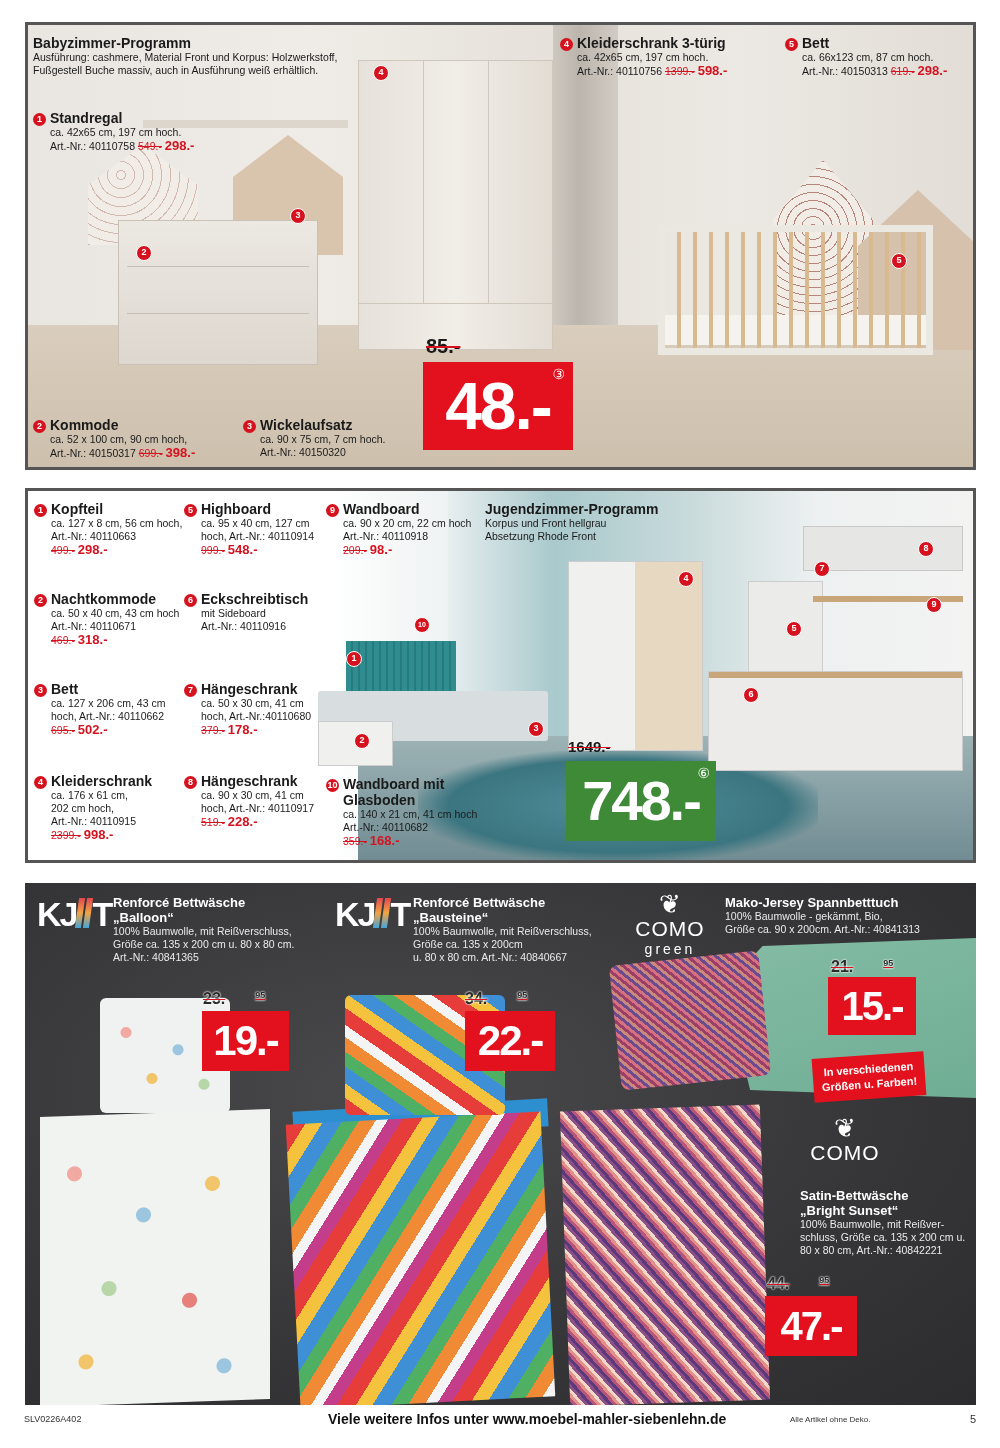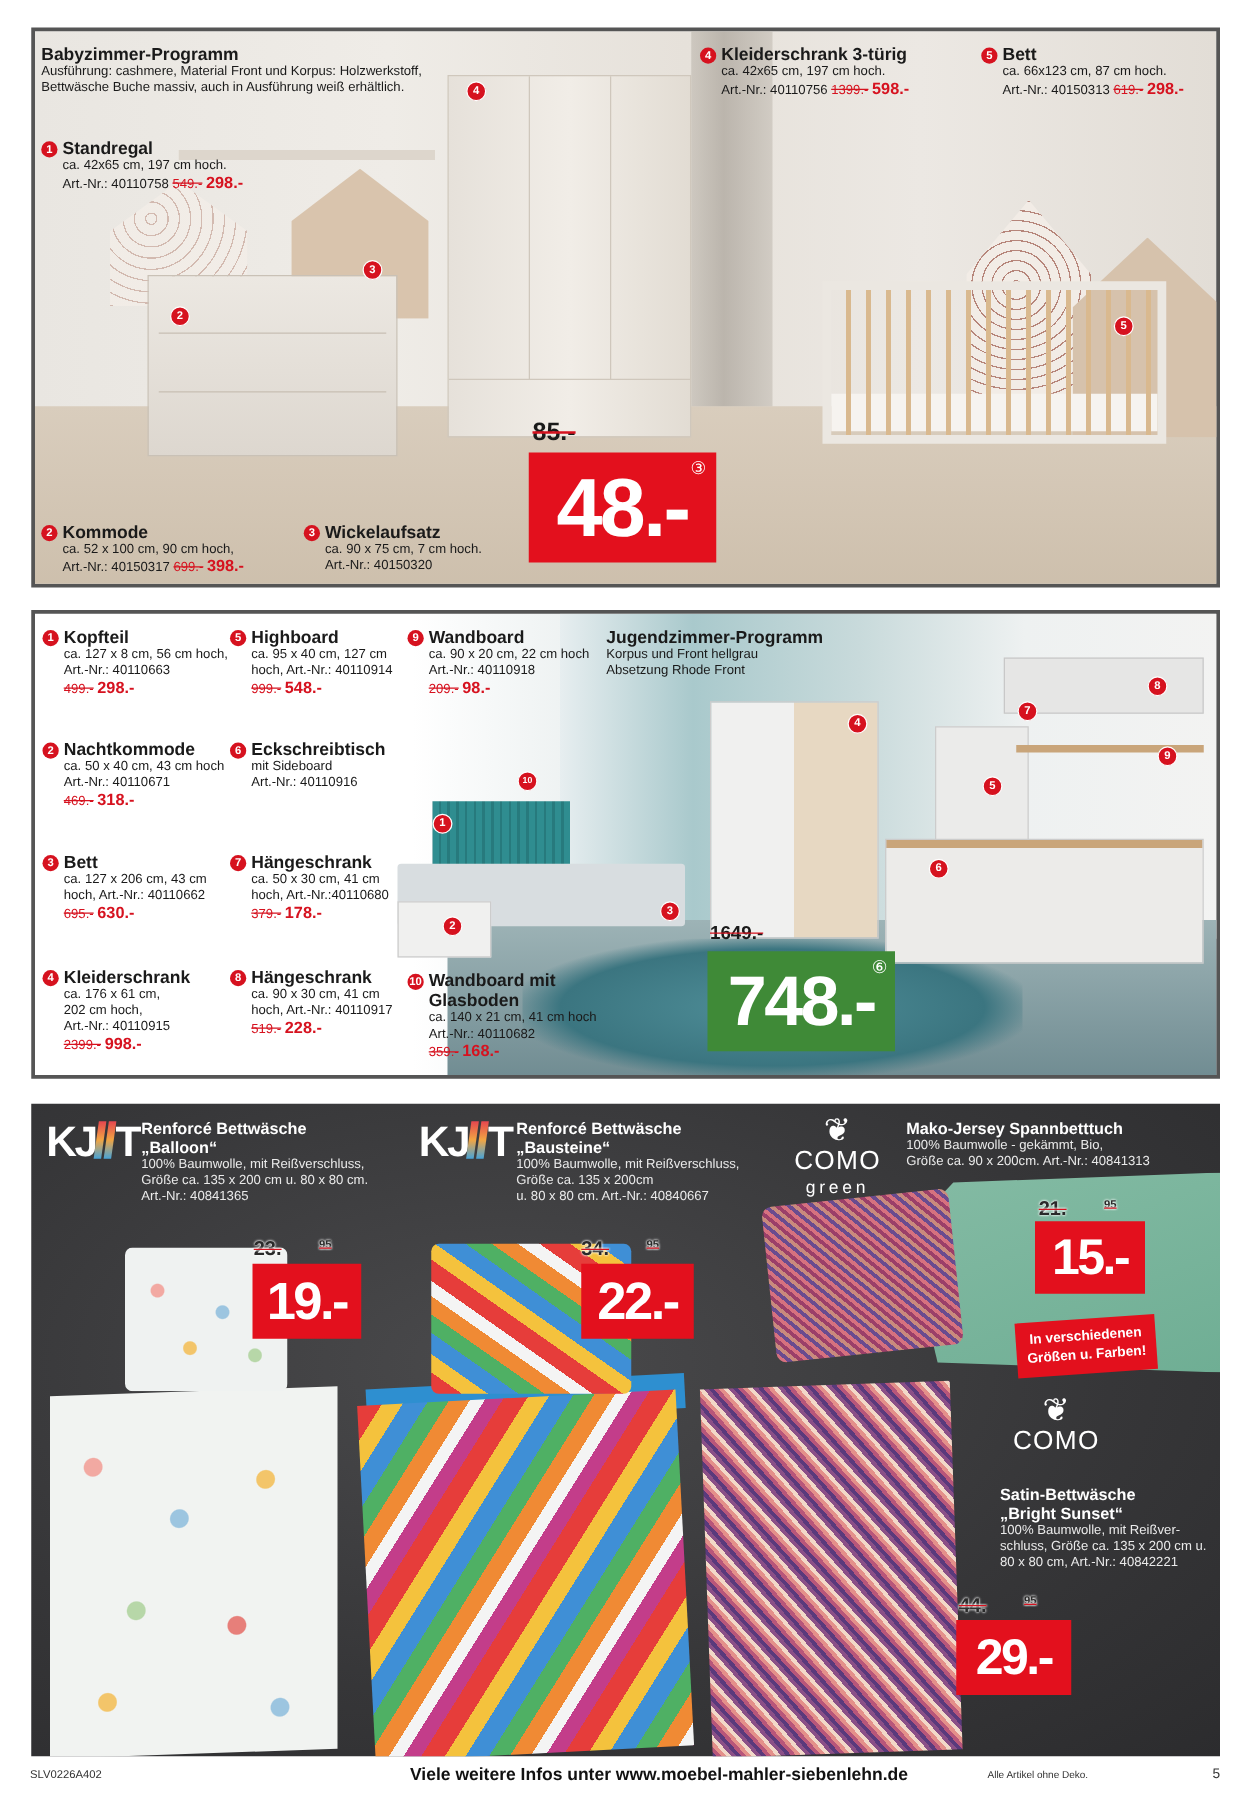--- a/index.html
+++ b/index.html
@@ -103,21 +103,21 @@
   <div class="shape crib"></div>
 
   <div class="marker" style="left:345px;top:40px">4</div>
   <div class="marker" style="left:108px;top:220px">2</div>
   <div class="marker" style="left:262px;top:183px">3</div>
   <div class="marker" style="left:863px;top:228px">5</div>
 
   <div class="tb" style="left:5px;top:10px">
     <div class="title">Babyzimmer-Programm</div>
     <div class="line">Ausführung: cashmere, Material Front und Korpus: Holzwerkstoff,</div>
-    <div class="line">Bettwäsche Buche massiv, auch in Ausführung weiß erhältlich.</div>
+    <div class="line">Fußgestell Buche massiv, auch in Ausführung weiß erhältlich.</div>
   </div>
 
   <div class="tb" style="left:5px;top:85px">
     <div class="title"><span class="num">1</span><span>Standregal</span></div>
     <div class="line" style="padding-left:17px">ca. 42x65 cm, 197 cm hoch.</div>
     <div class="line" style="padding-left:17px"><span>Art.-Nr.: 40110758</span> <span class="old">549.-</span> <span class="new">298.-</span></div>
   </div>
 
   <div class="tb" style="left:5px;top:392px">
     <div class="title"><span class="num">2</span><span>Kommode</span></div>
@@ -189,21 +189,21 @@
   <div class="tb" style="left:6px;top:100px">
     <div class="title"><span class="num">2</span><span>Nachtkommode</span></div>
     <div class="line" style="padding-left:17px">ca. 50 x 40 cm, 43 cm hoch</div>
     <div class="line" style="padding-left:17px">Art.-Nr.: 40110671</div>
     <div class="line" style="padding-left:17px"><span class="old">469.-</span> <span class="new">318.-</span></div>
   </div>
   <div class="tb" style="left:6px;top:190px">
     <div class="title"><span class="num">3</span><span>Bett</span></div>
     <div class="line" style="padding-left:17px">ca. 127 x 206 cm, 43 cm</div>
     <div class="line" style="padding-left:17px">hoch, Art.-Nr.: 40110662</div>
-    <div class="line" style="padding-left:17px"><span class="old">695.-</span> <span class="new">630.-</span></div>
+    <div class="line" style="padding-left:17px"><span class="old">695.-</span> <span class="new">502.-</span></div>
   </div>
   <div class="tb" style="left:6px;top:282px">
     <div class="title"><span class="num">4</span><span>Kleiderschrank</span></div>
     <div class="line" style="padding-left:17px">ca. 176 x 61 cm,</div>
     <div class="line" style="padding-left:17px">202 cm hoch,</div>
     <div class="line" style="padding-left:17px">Art.-Nr.: 40110915</div>
     <div class="line" style="padding-left:17px"><span class="old">2399.-</span> <span class="new">998.-</span></div>
   </div>
 
   <div class="tb" style="left:156px;top:10px">
@@ -306,21 +306,21 @@
     <div class="word">COMO</div>
   </div>
   <div class="tb3" style="left:775px;top:305px">
     <div class="title">Satin-Bettwäsche</div>
     <div class="title">„Bright Sunset“</div>
     <div class="line">100% Baumwolle, mit Reißver-</div>
     <div class="line">schluss, Größe ca. 135 x 200 cm u.</div>
     <div class="line">80 x 80 cm, Art.-Nr.: 40842221</div>
   </div>
   <div class="old3" style="left:742px;top:392px"><span>44.</span><sup>95</sup></div>
-  <div class="redbox" style="left:740px;top:413px;width:92px;height:60px;font-size:40px;line-height:60px">29.-</div>
+  <div class="redbox" style="left:740px;top:413px;width:92px;height:60px;font-size:40px;line-height:60px">47.-</div>
 </div>
 
 <div class="footer">
   <span style="left:24px;font-size:9px;color:#333;top:6px">SLV0226A402</span>
   <span style="left:328px;font-size:14px;font-weight:bold;color:#111">Viele weitere Infos unter www.moebel-mahler-siebenlehn.de</span>
   <span style="left:790px;font-size:8px;color:#333;top:7px">Alle Artikel ohne Deko.</span>
   <span style="left:970px;font-size:11px;color:#333;top:5px">5</span>
 </div>
 
 </body></html>

